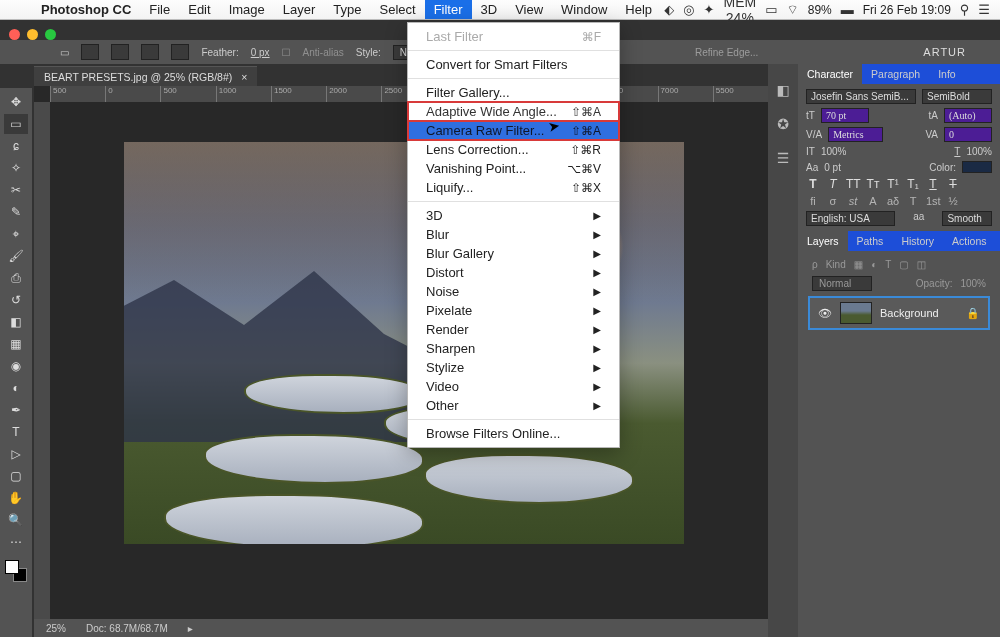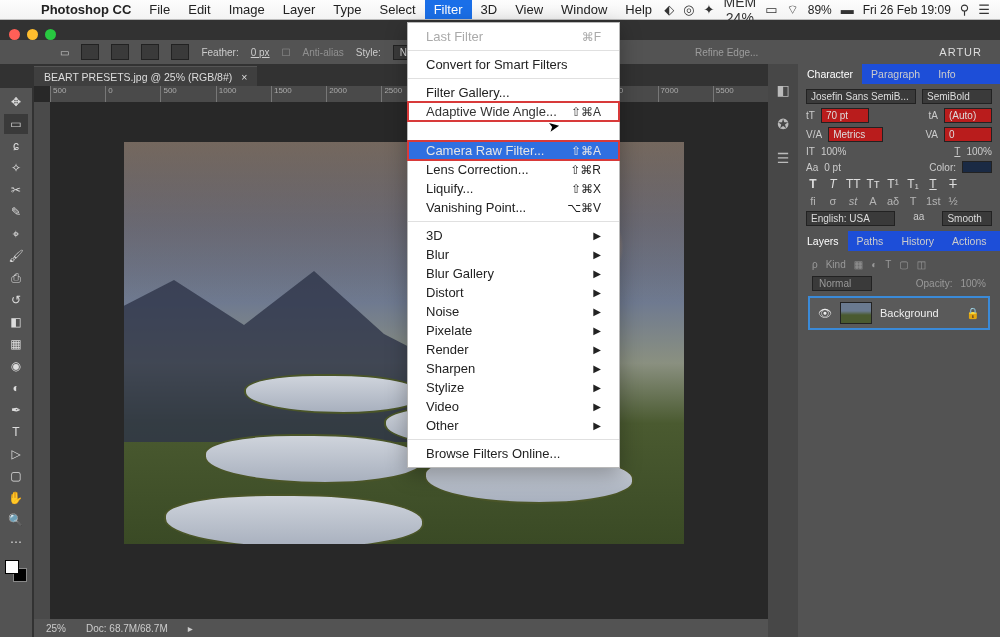--- a/index.html
+++ b/index.html
@@ -18,21 +18,21 @@
 
 
 .traffic { position: absolute; left: 9px; top: 29px; display: flex; gap: 7px; }
 .traffic span { width: 11px; height: 11px; border-radius: 50%; display: block; }
 .tl-close{background:#ff5f57}.tl-min{background:#ffbd2e}.tl-max{background:#28c840}
 
 
 .options { position: absolute; left: 0; top: 40px; right: 0; height: 24px; background: #535353; display: flex; align-items: center; font-size: 10px; color: #ccc; padding-left: 60px; gap: 12px; }
 .options .icbox { width: 18px; height: 16px; background: #3a3a3a; border: 1px solid #222; }
 .options .sel { background: #3a3a3a; border: 1px solid #222; padding: 1px 20px 1px 6px; color: #ddd; font-size: 10px; }
-.options .workspace { margin-left: auto; margin-right: 18px; font-size: 11px; letter-spacing: 1px; color: #ddd; }
+.options .workspace { margin-left: auto; margin-right: 34px; font-size: 11px; letter-spacing: 1px; color: #ddd; }
 
 
 .doctab { position: absolute; left: 34px; top: 66px; height: 20px; background: #3f3f3f; color: #ddd; font-size: 10.5px; padding: 4px 10px; border-top: 1px solid #555; }
 
 
 .toolbox { position: absolute; left: 0; top: 88px; width: 32px; bottom: 0; background: #535353; display: flex; flex-direction: column; align-items: center; padding-top: 4px; gap: 2px; }
 .toolbox .tool { width: 24px; height: 20px; color: #ddd; font-size: 12px; display: flex; align-items: center; justify-content: center; cursor: pointer; }
 .toolbox .swatches { margin-top: 6px; position: relative; width: 22px; height: 22px; }
 .toolbox .swatches .fg { position: absolute; width: 14px; height: 14px; background: #fff; border: 1px solid #000; left: 0; top: 0; }
 .toolbox .swatches .bg { position: absolute; width: 14px; height: 14px; background: #000; border: 1px solid #888; right: 0; bottom: 0; }
@@ -53,37 +53,37 @@
 .landscape .terrace { position:absolute; bottom:0; left:0; right:0; height:200px; }
 .landscape .pool { position:absolute; background: linear-gradient(#cfd4dc, #a8b0be); border: 2px solid #4a5528; border-radius: 40% 50% 45% 55%; }
 
 
 .statusbar { position: absolute; left: 34px; right: 232px; bottom: 0; height: 18px; background: #535353; color: #ccc; font-size: 10px; display: flex; align-items: center; padding-left: 12px; gap: 20px; }
 
 
 .dropdown { position: absolute; left: 407px; top: 22px; width: 213px; background: #fff; border: 1px solid #b8b8b8; box-shadow: 0 6px 20px rgba(0,0,0,0.3); font-size: 13px; color: #222; padding: 4px 0; }
 .dropdown .row { padding: 2px 18px; display: flex; justify-content: space-between; align-items: center; height: 19px; }
 .dropdown .row.disabled { color: #aaa; align-items: flex-end; }
-.dropdown .row.hl { background: #2f6fe0; color: #e5e5e5; margin-top: 20px; }
+.dropdown .row.hl { background: #2f6fe0; color: #0f172a; }
 .dropdown .row.boxed { outline: 2.5px solid #d83a3a; outline-offset: -1px; }
 .dropdown .sep { height: 1px; background: #e0e0e0; margin: 4px 0; }
 .dropdown .arrow { font-size: 10px; }
 .dropdown .sc { font-size: 12px; color: inherit; }
 
 
 .panels { position: absolute; right: 0; top: 64px; width: 232px; bottom: 0; background: #535353; display: flex; }
 .dockstrip { width: 30px; background: #474747; display: flex; flex-direction: column; align-items: center; padding-top: 18px; gap: 18px; color: #bbb; font-size: 14px; }
 .panelstack { flex: 1; display: flex; flex-direction: column; }
 .ptabs { display: flex; background: #1d4ed8; font-size: 10.5px; color: #ccc; }
 .ptabs .t { padding: 4px 9px; }
 .ptabs .t.active { background: #535353; color: #fff; }
 .pbody { background: #535353; padding: 5px 8px; font-size: 10px; color: #ccc; }
 .pbody .frow { display: flex; align-items: center; gap: 6px; margin-bottom: 4px; }
 .pbody .sel { background: #3a3a3a; border: 1px solid #222; color: #ddd; font-size: 10px; padding: 1px 4px; flex: 1; }
-.pbody .num { background: #b91c1c; border: 1px solid #222; color: #ddd; padding: 1px 4px; width: 48px; font-size: 10px; }
+.pbody .num { background: #4c1d95; border: 1px solid #222; color: #ddd; padding: 1px 4px; width: 48px; font-size: 10px; font-family: Liberation Serif, serif; }
 .typebtns { display: flex; gap: 6px; color: #ddd; font-family: Georgia, serif; font-size: 12px; margin: 4px 0; }
 .typebtns span { width: 14px; text-align: center; }
 .langrow { display:flex; gap:18px; margin-top:4px;}
 
 .layerspanel .lrow { display:flex; align-items:center; height:34px; background:#5a5a5a; border:2px solid #3a8ad8; padding:0 8px; gap:8px; font-size:11px; color:#eee; margin:2px;}
 .layerspanel .thumb { width:32px; height:22px; background: linear-gradient(#6a7a90 40%, #4a5a30 60%); border:1px solid #222;}
 .layerspanel .lock { margin-left:auto; color:#bbb; font-size:11px;}
 .layerspanel .ctrlrow { display:flex; align-items:center; gap:8px; font-size:10px; color:#999; padding:3px 6px;}
 .layerspanel .selsmall { background:#3a3a3a; border:1px solid #222; color:#999; padding:1px 6px; width:60px; font-size:10px;}
 
@@ -236,26 +236,26 @@
     </div>
   <div class="row hl boxed">
       <span>Camera Raw Filter...</span>
       <span class="sc">⇧⌘A</span>
     </div>
   <div class="row">
       <span>Lens Correction...</span>
       <span class="sc">⇧⌘R</span>
     </div>
   <div class="row">
+      <span>Vanishing Point...</span>
+      <span class="sc">⌥⌘V</span>
+    </div>
+  <div class="row">
       <span>Liquify...</span>
       <span class="sc">⇧⌘X</span>
-    </div>
-  <div class="row">
-      <span>Vanishing Point...</span>
-      <span class="sc">⌥⌘V</span>
     </div>
   <div class="sep"></div>
   <div class="row">
       <span>3D</span>
       <span class="arrow">▶</span>
     </div>
   <div class="row">
       <span>Blur</span>
       <span class="arrow">▶</span>
     </div>

